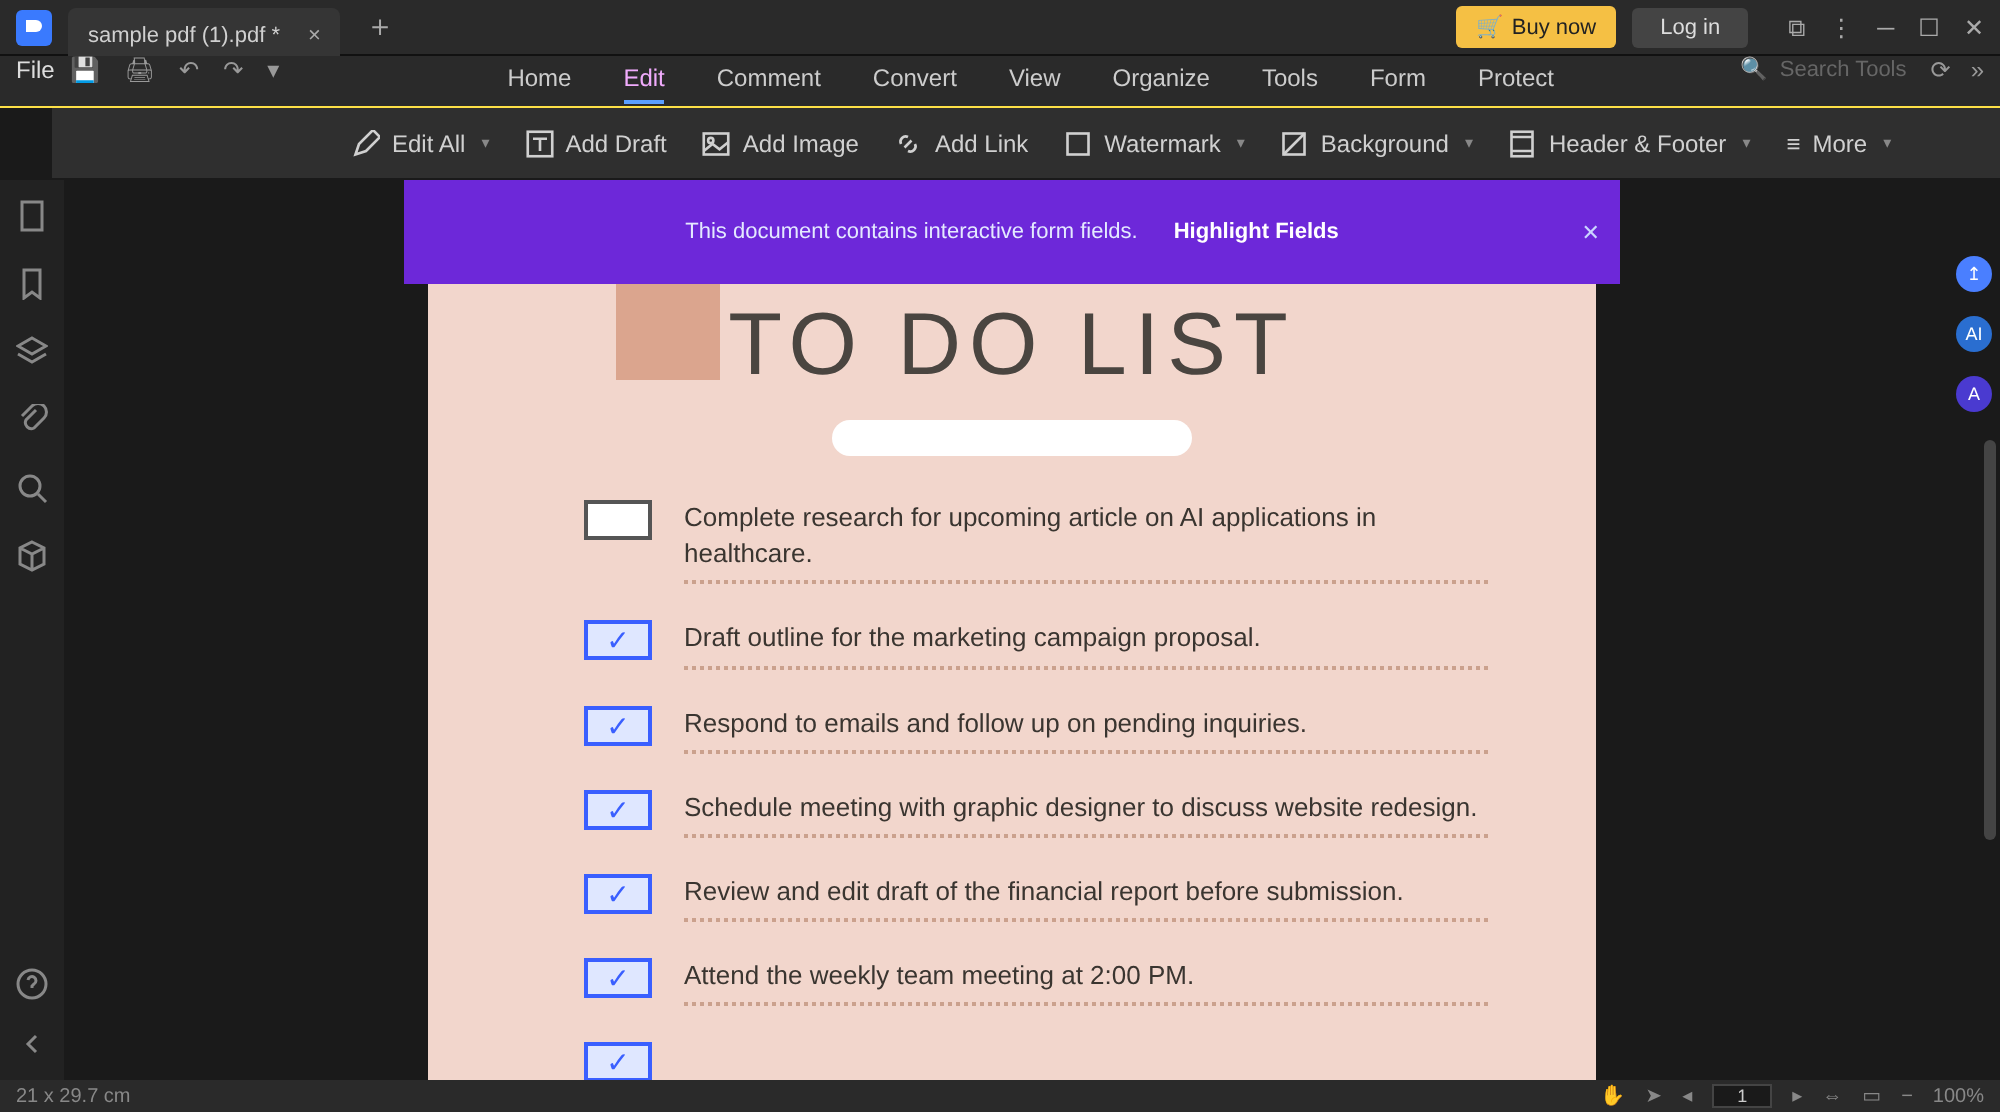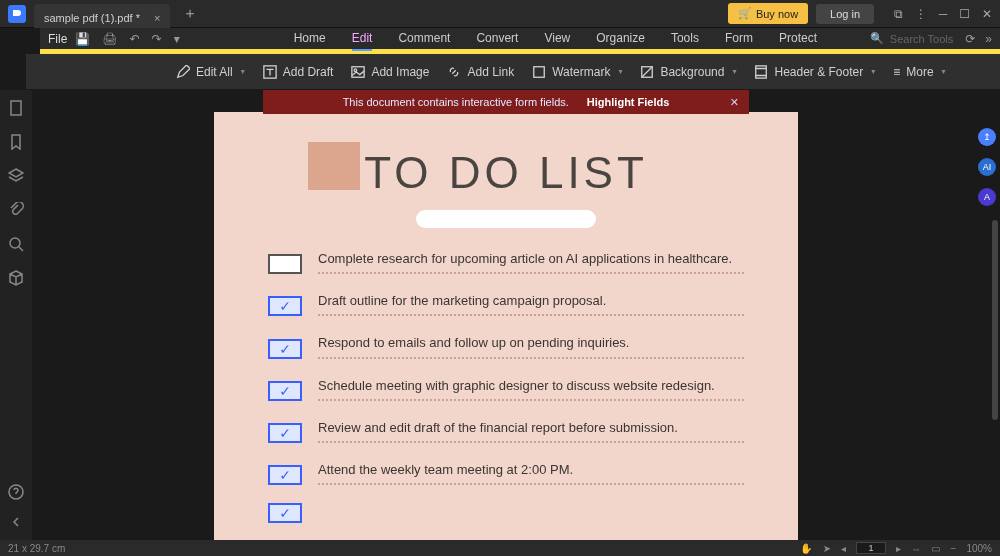--- a/index.html
+++ b/index.html
@@ -12,21 +12,21 @@
 .tab { display: flex; align-items: flex-end; background: #353535; border-radius: 4px 4px 0 0; padding: 4px 10px; font-size: 11px; color: #d0d0d0; gap: 14px; height: 24px; margin-top: 4px; }
 .tab-close { cursor: pointer; color: #aaa; }
 .tab-add { margin-left: 12px; color: #aaa; font-size: 15px; cursor: pointer; }
 .titlebar-right { margin-left: auto; display: flex; align-items: center; gap: 8px; }
 .buy-btn { background: #f5c044; color: #222; border: none; padding: 4px 10px; border-radius: 3px; font-size: 11px; display: flex; gap: 4px; align-items: center; cursor: pointer; }
 .login-btn { background: #444; color: #ddd; border: none; padding: 4px 14px; border-radius: 3px; font-size: 11px; cursor: pointer; }
 .win-ctrl { display: flex; gap: 12px; margin-left: 12px; color: #aaa; }
 .win-ctrl span { cursor: pointer; font-size: 12px; }
 
 
-.menubar { height: 26px; background: #2a2a2a; display: flex; align-items: center; padding: 0 8px; border-bottom: 5px solid #fde047; margin-left: 40px; }
+.menubar { height: 26px; background: #2a2a2a; display: flex; align-items: flex-start; padding: 0 8px; border-bottom: 1px solid #fde047; }
 .file-label { font-size: 12px; color: #ddd; margin-right: 8px; cursor: pointer; }
 .qa-icons { display: flex; gap: 12px; color: #999; margin-right: 24px; }
 .qa-icons span { cursor: pointer; }
 .menu-items { display: flex; gap: 26px; margin-left: 90px; }
 .menu-item { font-size: 12px; color: #ccc; cursor: pointer; padding: 4px 0; }
 .menu-item.active { color: #f0abfc; border-bottom: 2px solid #5a9fff; }
 .search-tools { margin-left: auto; display: flex; align-items: center; gap: 6px; color: #666; font-size: 11px; }
 .menubar-right-icons { display: flex; gap: 10px; color: #999; margin-left: 12px; }
 
 
@@ -35,30 +35,30 @@
 .tool-btn svg { width: 14px; height: 14px; fill: none; stroke: #d0d0d0; stroke-width: 1.5; }
 .tool-chevron { font-size: 8px; margin-left: 2px; color: #888; }
 
 
 .main { display: flex; height: calc(556px - 28px - 26px - 36px - 16px); }
 .sidebar { width: 32px; background: #222; display: flex; flex-direction: column; align-items: center; padding-top: 10px; gap: 18px; }
 .sidebar svg { width: 16px; height: 16px; fill: none; stroke: #888; stroke-width: 1.5; cursor: pointer; }
 .sidebar-bottom { margin-top: auto; margin-bottom: 10px; display: flex; flex-direction: column; gap: 14px; align-items: center; }
 
 .canvas-wrap { flex: 1; background: #1a1a1a; position: relative; overflow: hidden; }
-.banner { position: absolute; top: 0; left: 50%; transform: translateX(-50%); width: 486px; background: #7f1d1d; color: #e4e9ff; font-size: 11px; padding: 6px 12px; display: flex; align-items: center; justify-content: center; gap: 18px; z-index: 5; }
+.banner { position: absolute; top: 0; left: 50%; transform: translateX(-50%); width: 608px; background: #6d28d9; color: #e4e9ff; font-size: 11px; padding: 20px 12px; display: flex; align-items: center; justify-content: center; gap: 18px; z-index: 5; }
 .banner-link { color: #fff; font-weight: 600; cursor: pointer; }
 .banner-close { position: absolute; right: 10px; cursor: pointer; color: #cbd4ff; }
 
 .page { position: absolute; top: 22px; left: 50%; transform: translateX(-50%); width: 584px; height: 460px; background: #f2d6cc; padding: 30px 24px 0; overflow: hidden; }
 .accent-block { position: absolute; top: 30px; left: 94px; width: 52px; height: 48px; background: #dba58e; }
 .page-title { position: relative; text-align: center; font-size: 44px; font-weight: 400; color: #4a4540; letter-spacing: 4px; margin-top: 6px; font-family: "Arial Black", sans-serif; }
 .white-pill { width: 180px; height: 18px; background: #fff; border-radius: 10px; margin: 12px auto 22px; }
 .todo-list { display: flex; flex-direction: column; gap: 18px; padding: 0 30px; }
-.todo-item { display: flex; align-items: flex-end; gap: 16px; }
+.todo-item { display: flex; align-items: flex-start; gap: 16px; margin-left: 24px; }
 .check-box { width: 34px; height: 20px; border: 2px solid #3a5fff; background: #dfe7ff; display: flex; align-items: center; justify-content: center; color: #3a5fff; font-size: 14px; flex-shrink: 0; }
 .check-box.empty { background: #fff; border-color: #555; }
 .todo-text-wrap { flex: 1; position: relative; }
 .todo-text { font-size: 13px; color: #3a3530; line-height: 1.4; }
 .dotted { border-bottom: 2px dotted #cba18d; height: 2px; margin-top: 4px; }
 
 .right-rail { width: 20px; background: #1a1a1a; position: relative; }
 .right-icons { position: absolute; right: 4px; top: 38px; display: flex; flex-direction: column; gap: 12px; }
 .rbadge { width: 18px; height: 18px; border-radius: 50%; font-size: 9px; display: flex; align-items: center; justify-content: center; color: #fff; cursor: pointer; }
 .rb-up { background: #4a7fff; }

